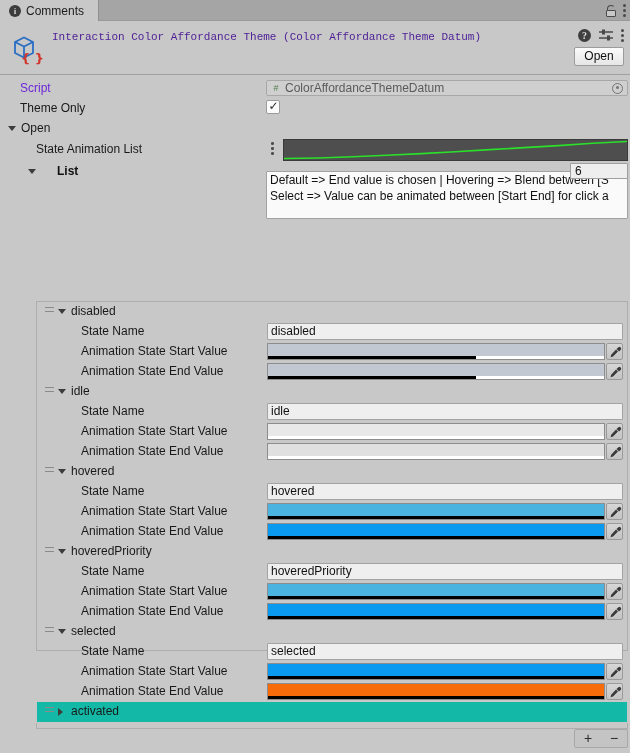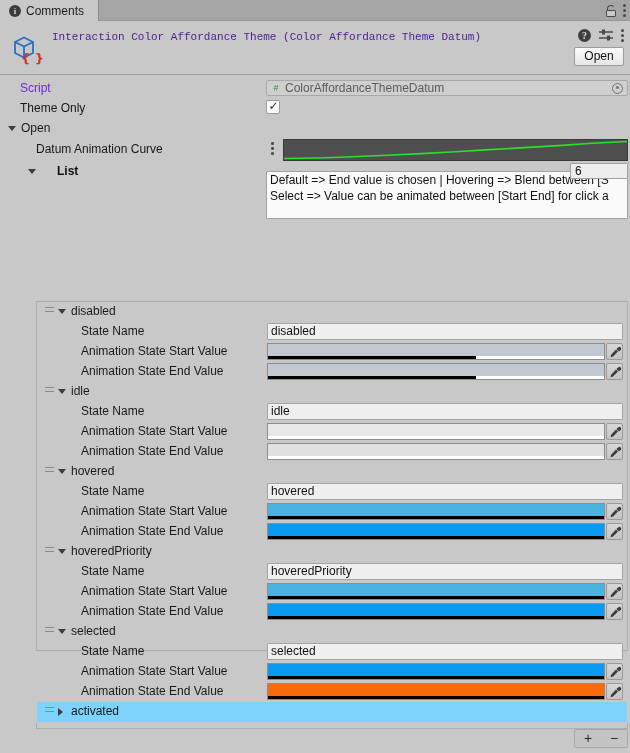--- a/index.html
+++ b/index.html
@@ -171,21 +171,21 @@
     background: #eeeeee; border: 1px solid #a0a0a0; border-radius: 1px;
     font-size: 12px; color: #121212; padding: 0 4px; line-height: 14px;
   }
 
   
   .list-box {
     position: absolute; left: 36px; right: 2px;
     background: #c8c8c8; border: 1px solid #aeaeae;
   }
   .list-row { position: relative; height: 20px; }
-  .list-row.highlight { background: #7dd3fc; }
+  .list-row.highlight { background: #14b8a6; }
 
   .txt-field {
     position: absolute; left: 230px; right: 4px; top: 1px; height: 17px;
     background: #efefef; border: 1px solid #a3a3a3; border-radius: 1px;
     font-size: 12px; color: #111; padding: 0 3px; line-height: 15px;
   }
 
   
   .color-field {
     position: absolute; left: 230px; right: 4px; top: 1px; height: 17px;
@@ -296,21 +296,21 @@
       <span class="lbl" style="left:20px;">Theme Only</span>
       <span class="cbox" style="top:1px;"></span>
     </div>
 
     <div class="row" style="height:19px;">
       <span class="fold" style="left:8px;"></span>
       <span class="lbl" style="left:21px;">Open</span>
     </div>
 
     <div class="row" style="height:24px;">
-      <span class="lbl" style="left:36px; top:4px;">Datum Animation Curve</span>
+      <span class="lbl" style="left:36px; top:4px;">State Animation List</span>
       <span class="curve-dots">
           <i></i>
           <i></i>
           <i></i>
         </span>
       <div class="curve-field">
         <svg id="curve-svg" width="100%" height="100%" viewBox="0 0 345 22" preserveAspectRatio="none">
             <path d="M0.0 20.4L34.5 19.8L69.0 18.4L103.5 16.8L138.0 15.0L172.5 13.0L207.0 10.6L241.5 8.4L276.0 6.2L310.5 3.6L345.0 1.6" fill="none" stroke="#2ae02a" stroke-width="1.6" vector-effect="non-scaling-stroke"></path>
           </svg>
       </div>

